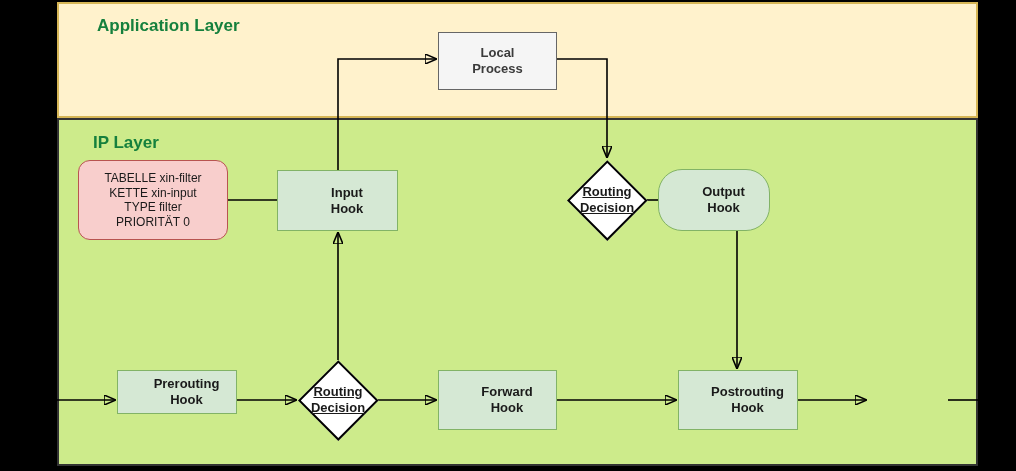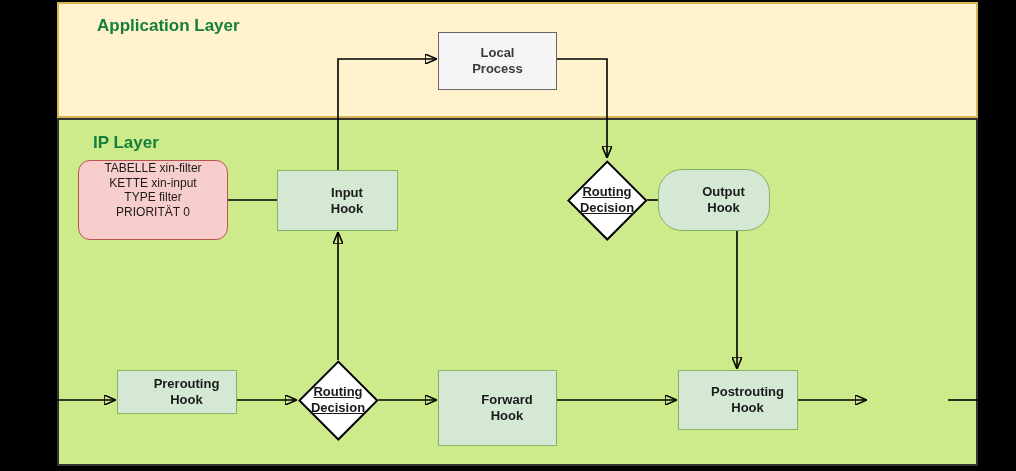--- a/index.html
+++ b/index.html
@@ -113,20 +113,21 @@
   
   .note {
     position: absolute;
     left: 78px; top: 160px;
     width: 150px; height: 80px;
     box-sizing: border-box;
     background: #F8CECC;
     border: 1px solid #B85450;
     border-radius: 12px;
     display: flex;
+    align-items: center;
     justify-content: center;
     text-align: center;
   }
   .note .ntext {
     font-size: 12px;
     line-height: 14.5px;
     color: #1a1a1a;
     white-space: pre-line;
   }
 </style>
@@ -195,21 +196,21 @@
     <span class="nlabel">Prerouting
 Hook</span>
   </div>
 
   <div class="diamond" style="left:298px; top:360px;">
     <div class="shape"></div>
     <span class="nlabel">Routing
 Decision</span>
   </div>
 
-  <div class="node box-hook" style="left:438px; top:370px; width:119px; height:76px;">
+  <div class="node box-hook" style="left:438px; top:370px; width:119px; height:60px;">
     <span class="nlabel">Forward
 Hook</span>
   </div>
 
   <div class="node box-hook" style="left:678px; top:370px; width:120px; height:60px;">
     <span class="nlabel">Postrouting
 Hook</span>
   </div>
 
 

